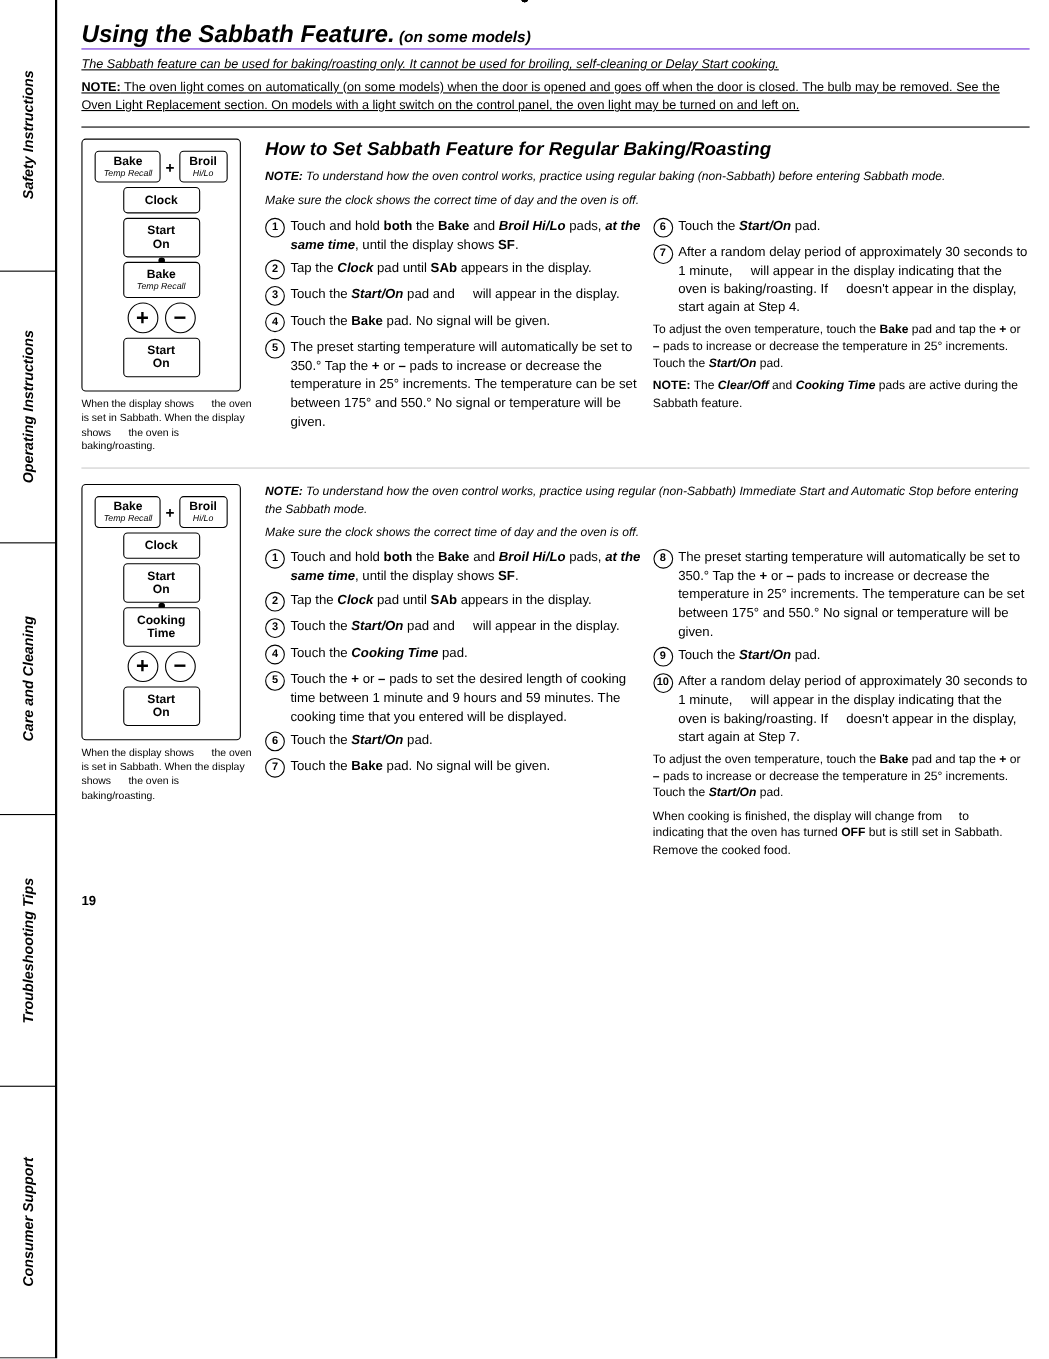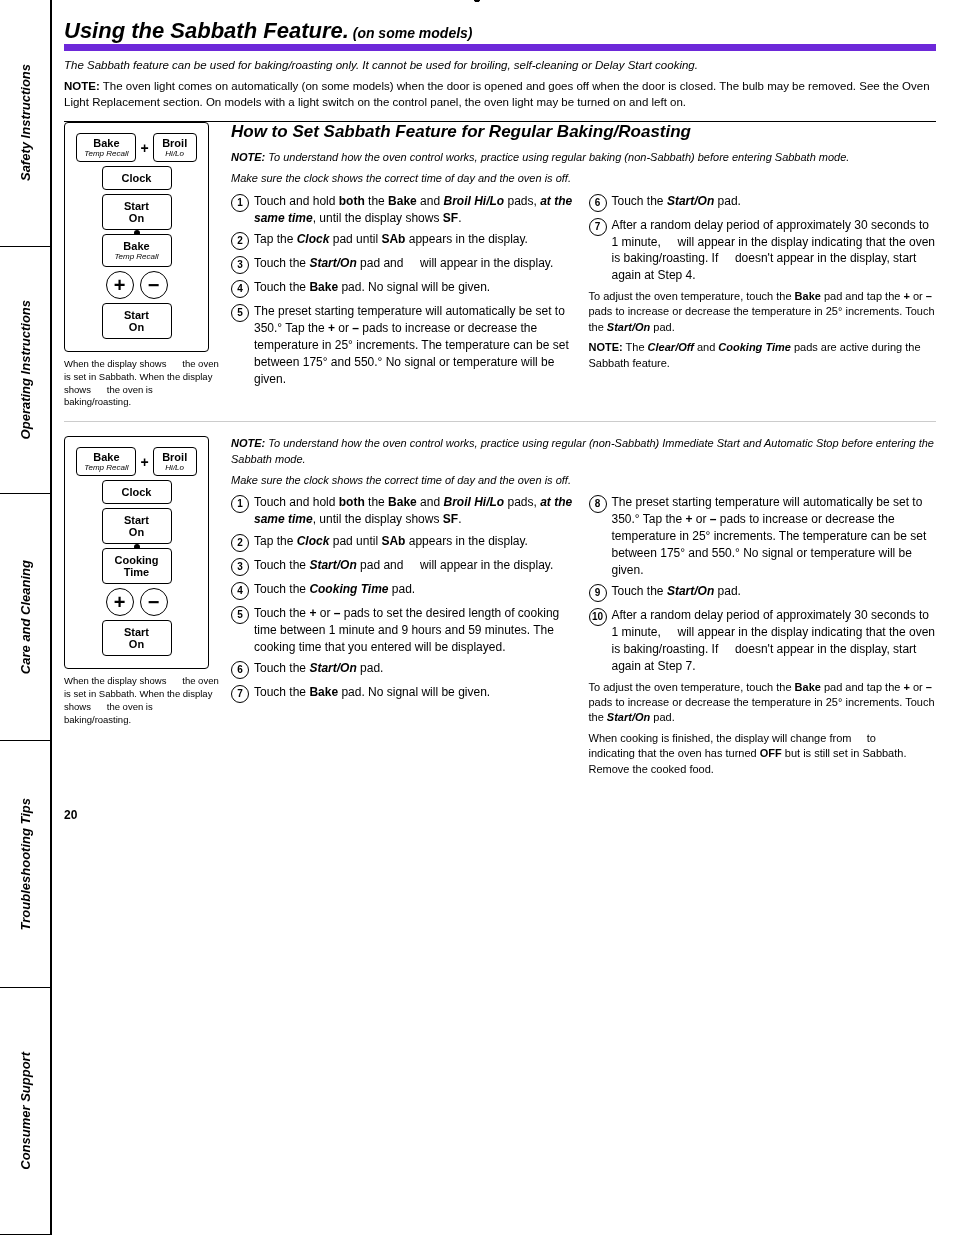--- a/index.html
+++ b/index.html
@@ -36,43 +36,45 @@
       font-size: 13px;
       font-weight: bold;
       font-style: italic;
       color: #000;
       white-space: nowrap;
     }
 
     
     .main {
       flex: 1;
-      padding: 18px 18px 14px 12px;
+      padding: 18px 18px 14px 22px;
     }
 
     
     .page-title {
       font-size: 22px;
       font-weight: bold;
       font-style: italic;
       margin-bottom: 2px;
     }
     .page-subtitle {
       font-size: 13px;
       font-style: italic;
       margin-bottom: 10px;
     }
 
     
     .intro-block {
       font-size: 11.5px;
+      margin-bottom: 10px;
       line-height: 1.45;
-      border-top: 7px solid #6d28d9;
+      border-top: 1px solid #6d28d9;
       border-bottom: 1px solid #000;
       padding: 6px 0;
+      text-decoration: underline;
     }
     .intro-block p {
       margin-bottom: 4px;
     }
 
     
     .section-container {
       display: flex;
       gap: 12px;
       margin-bottom: 14px;
@@ -498,15 +500,15 @@
           </div>
           <div class="right-steps">
             <p>To adjust the oven temperature, touch the <b>Bake</b> pad and tap the <b>+</b> or <b>–</b> pads to increase or decrease the temperature in 25° increments. Touch the <b><i>Start/On</i></b> pad.</p>
             <p style="margin-top:5px;">When cooking is finished, the display will change from &nbsp;&nbsp;&nbsp; to &nbsp;&nbsp;&nbsp; indicating that the oven has turned <b>OFF</b> but is still set in Sabbath. Remove the cooked food.</p>
           </div>
         </div>
       </div>
     </div>
   </div>
 
-  <div class="page-number">20</div>
+  <div class="page-number">19</div>
 
 </div>
 
 </body></html>

